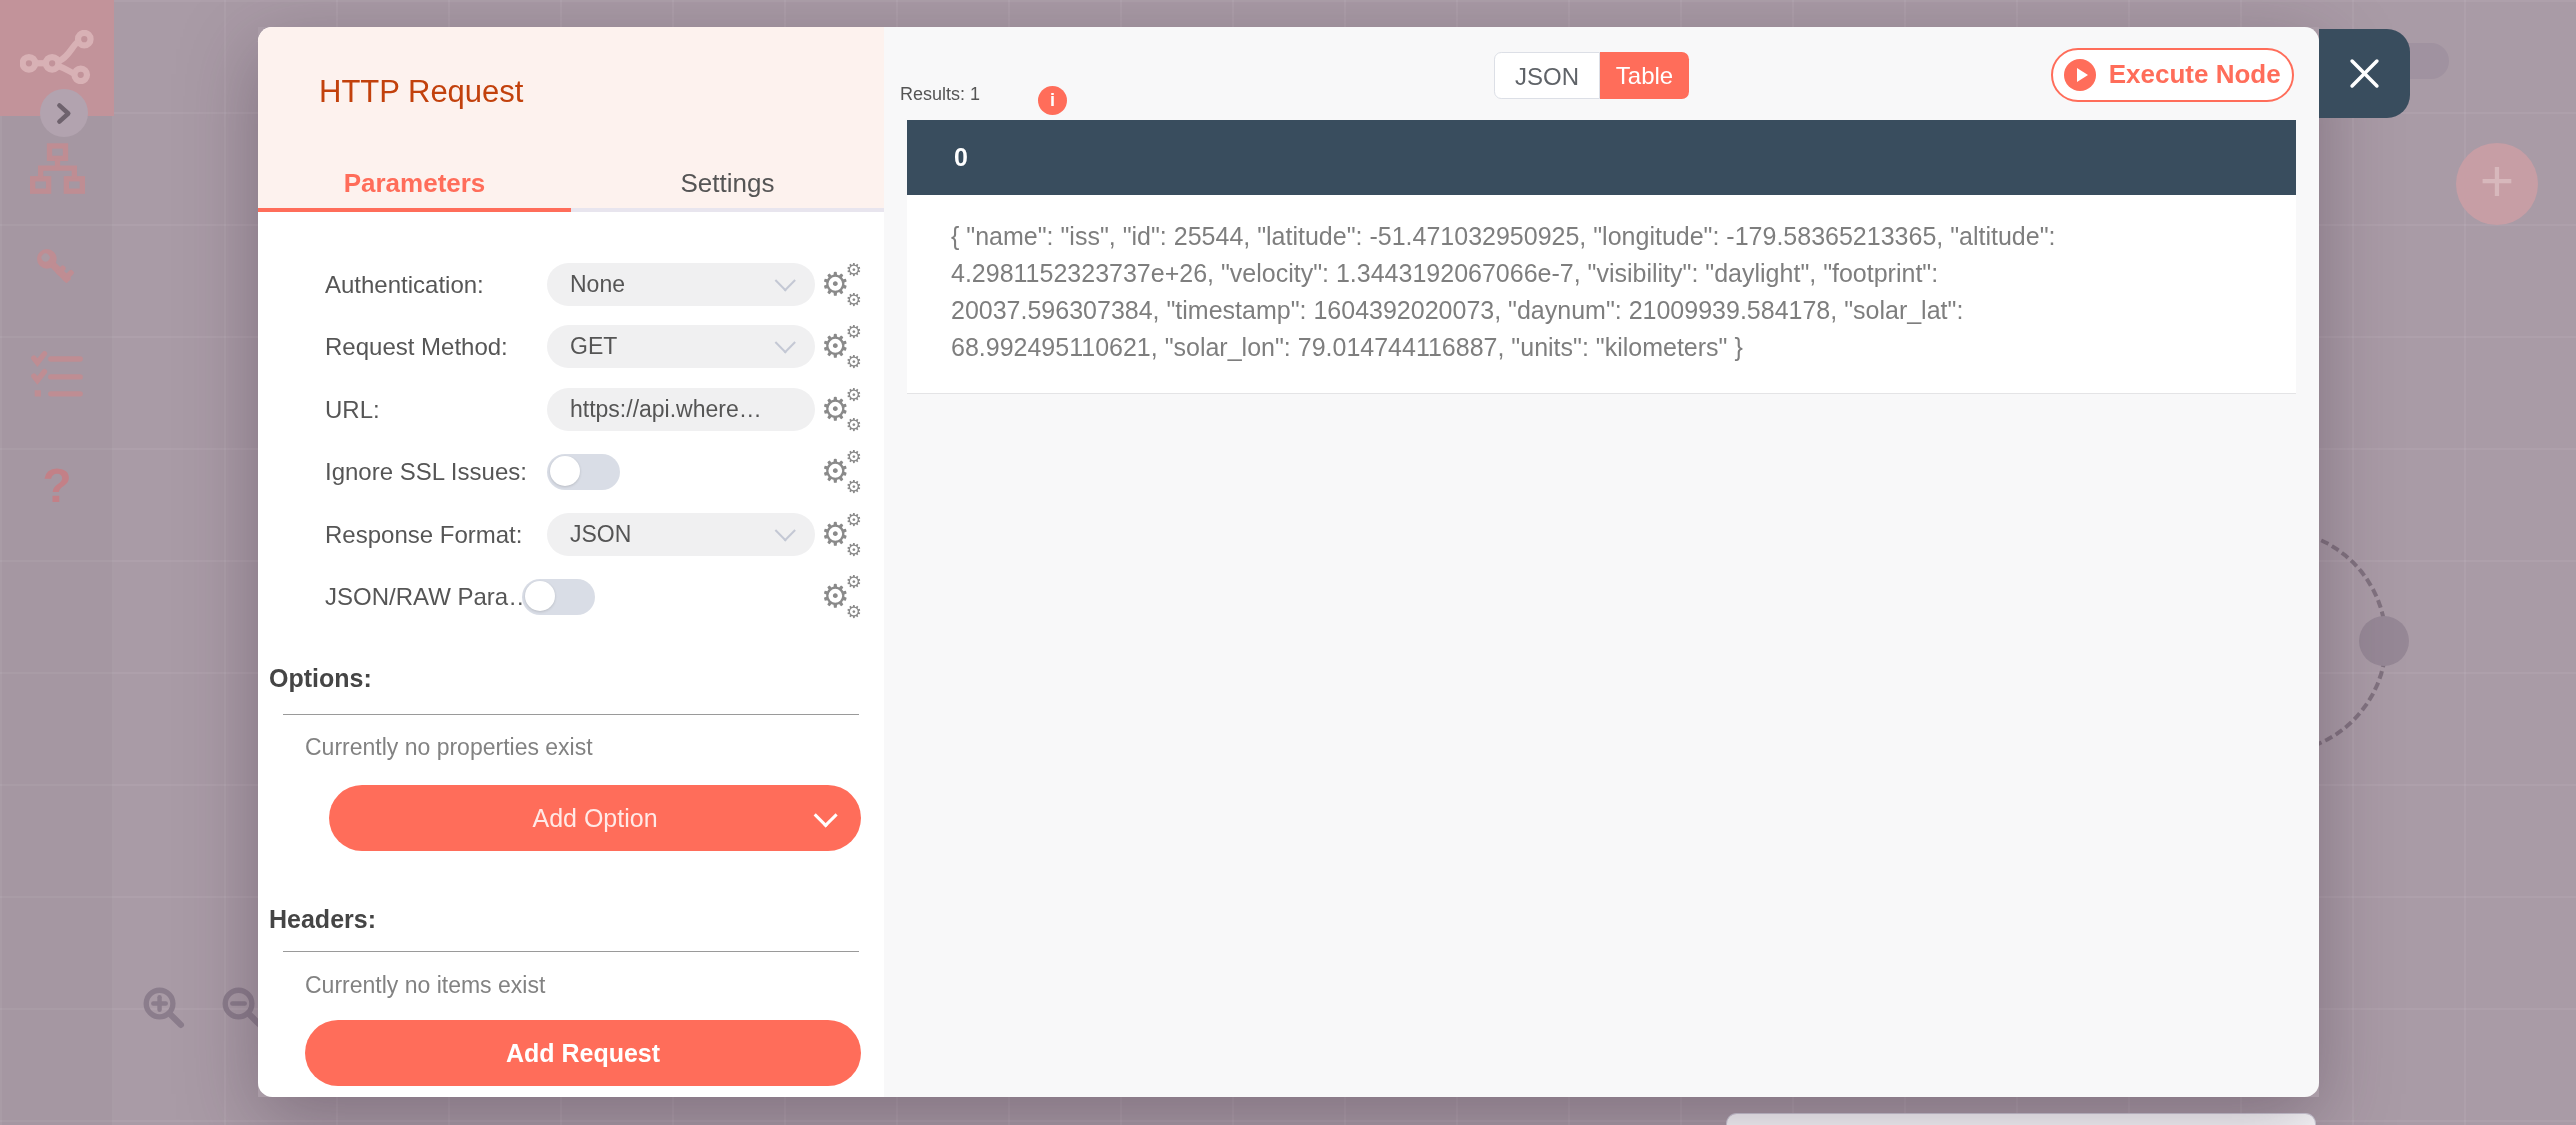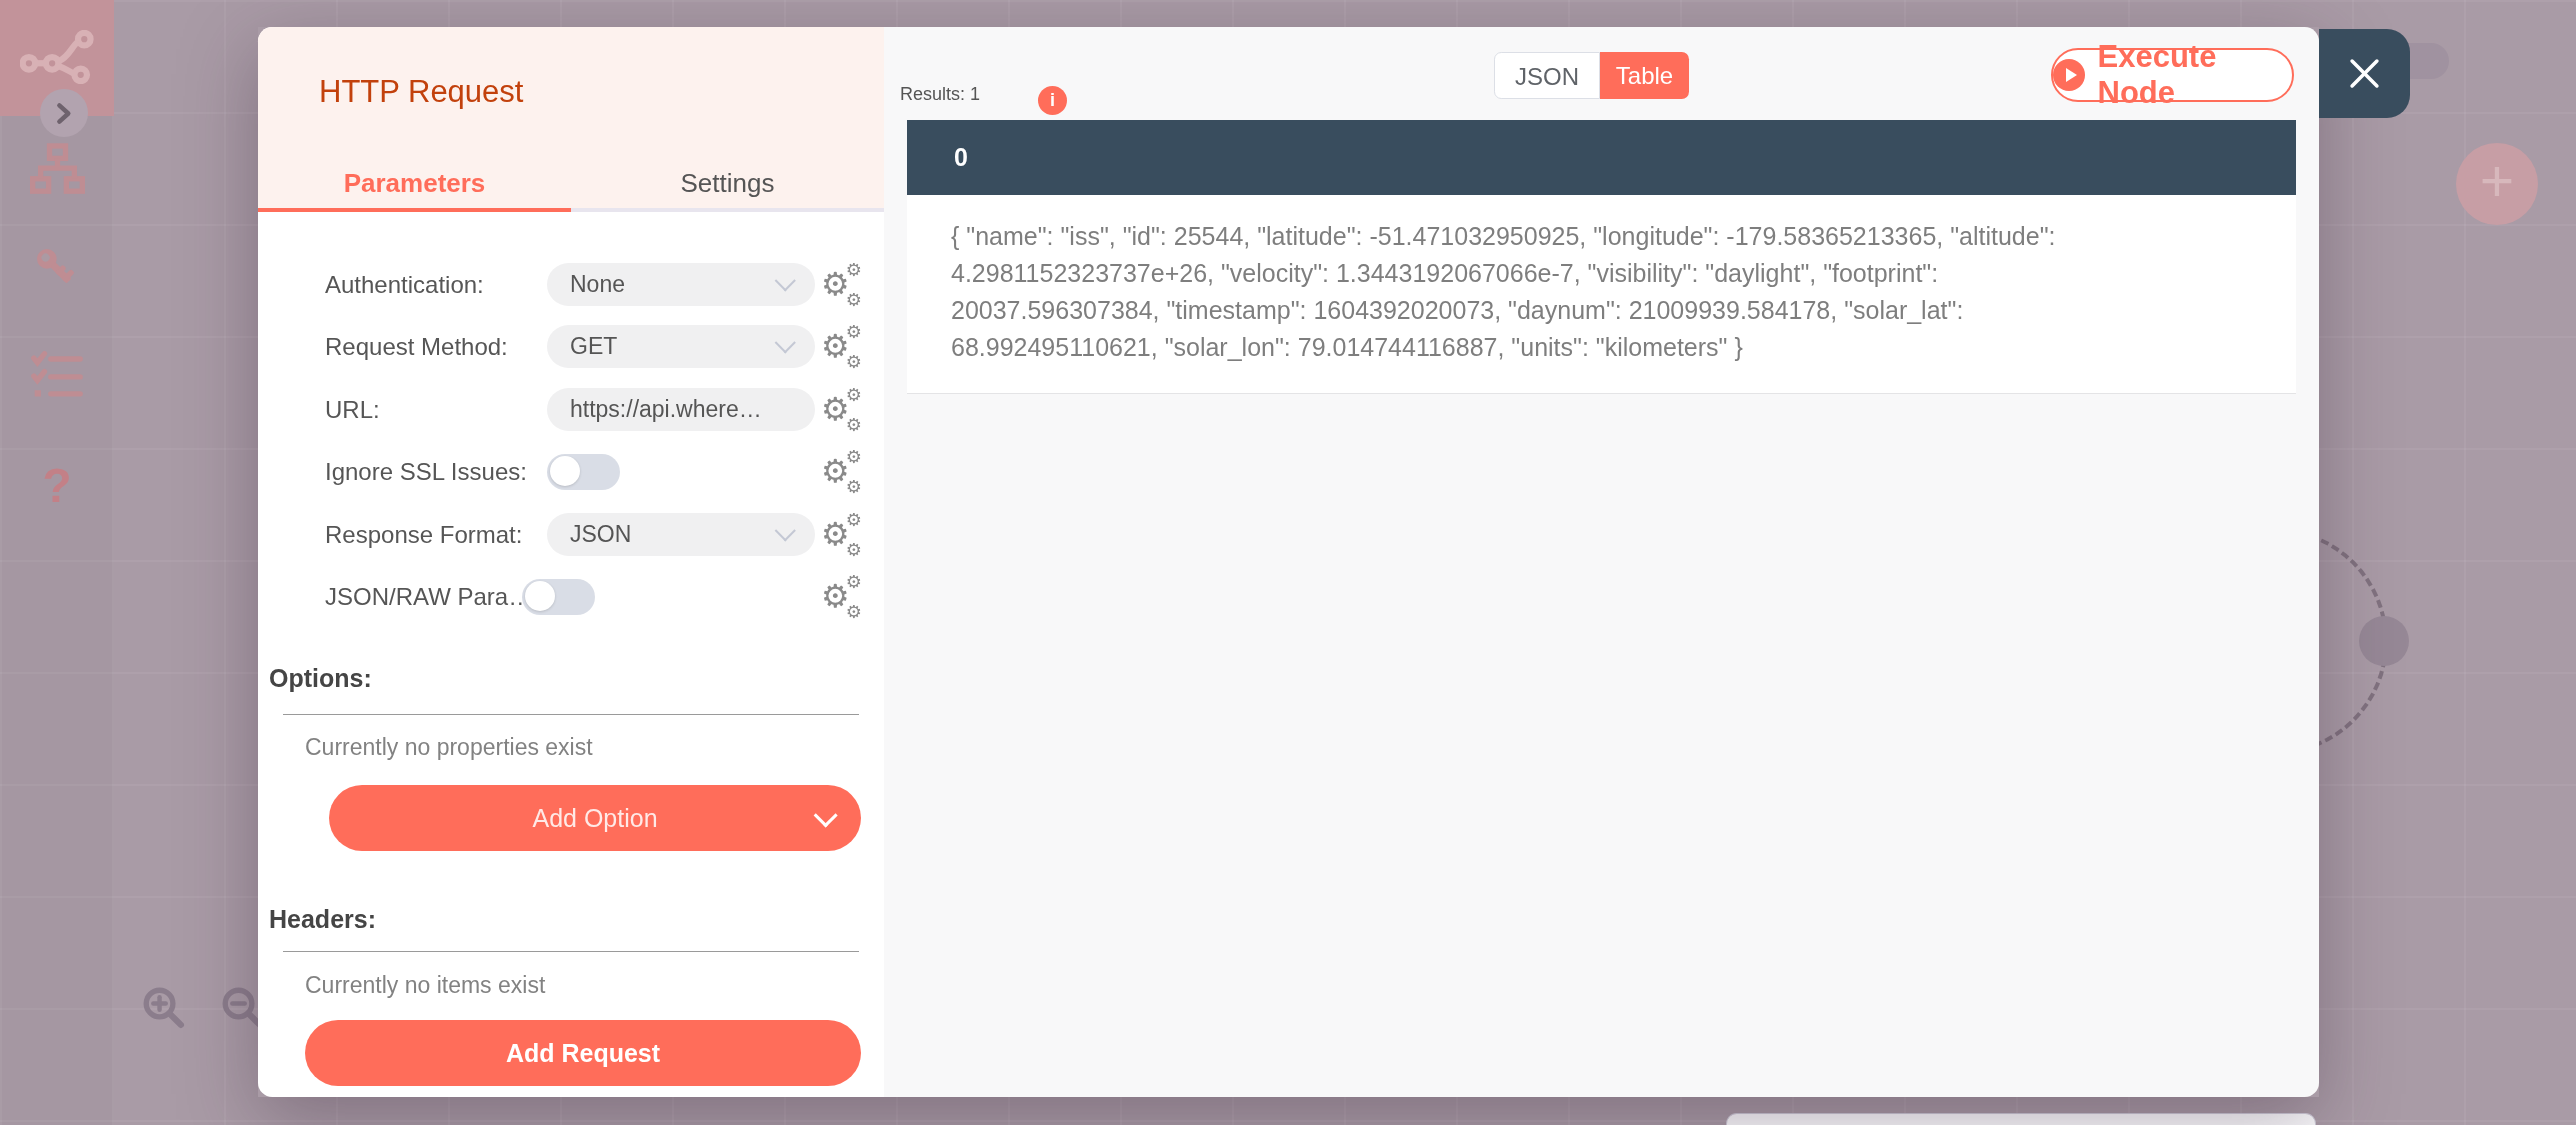--- a/index.html
+++ b/index.html
@@ -68,21 +68,21 @@
   .right-panel{position:absolute;left:626px;top:0;right:0;height:100%;background:#f8f8f9;border-radius:0 14.3px 14.3px 0;}
   .results-label{position:absolute;left:16px;top:57px;font-size:18px;color:#555;}
   .info-icon{position:absolute;left:154px;top:59px;width:29px;height:29px;border-radius:50%;background:#ff6d5a;
     color:#fff;font-size:18px;font-weight:700;text-align:center;line-height:29px;cursor:pointer;}
   .view-toggle{position:absolute;left:610px;top:25px;height:47px;display:flex;}
   .vt-btn{height:47px;line-height:47px;font-size:24px;text-align:center;box-sizing:border-box;cursor:pointer;}
   .vt-json{width:106px;background:#fff;border:1.8px solid #dcdfe6;border-radius:7.2px 0 0 7.2px;color:#5f6368;}
   .vt-table{width:89px;background:#ff6d5a;border-radius:0 7.2px 7.2px 0;color:#fff;}
   .execute-btn{position:absolute;left:1167px;top:20.6px;width:243px;height:54px;border-radius:27px;background:#fff;
     border:2.7px solid #ff6d5a;box-sizing:border-box;display:flex;align-items:center;justify-content:center;cursor:pointer;}
-  .execute-btn .txt{font-size:31px;font-weight:600;color:#ff6d5a;margin-left:12.5px;}
+  .execute-btn .txt{font-size:26px;font-weight:600;color:#ff6d5a;margin-left:12.5px;}
   .play-ic{width:32px;height:32px;border-radius:50%;background:#ff6d5a;position:relative;flex:none;}
   .play-ic::after{content:"";position:absolute;left:12.5px;top:9px;border-left:11.6px solid #fff;
     border-top:7.2px solid transparent;border-bottom:7.2px solid transparent;}
   .result-table{position:absolute;left:23px;right:23px;top:93px;}
   .rt-head{height:75px;background:#394d5e;display:flex;align-items:center;}
   .rt-head .col{font-size:25px;font-weight:700;color:#fff;padding-left:47px;}
   .rt-cell{background:#fff;border-bottom:0.9px solid #e4e4e6;padding:23px 44px 27px 44px;}
   .json-text{max-width:1123px;font-size:25px;line-height:37px;color:#7e7e7e;word-wrap:break-word;}
   .xsvg line{stroke:#fff;stroke-width:4;stroke-linecap:round;}
 </style>

